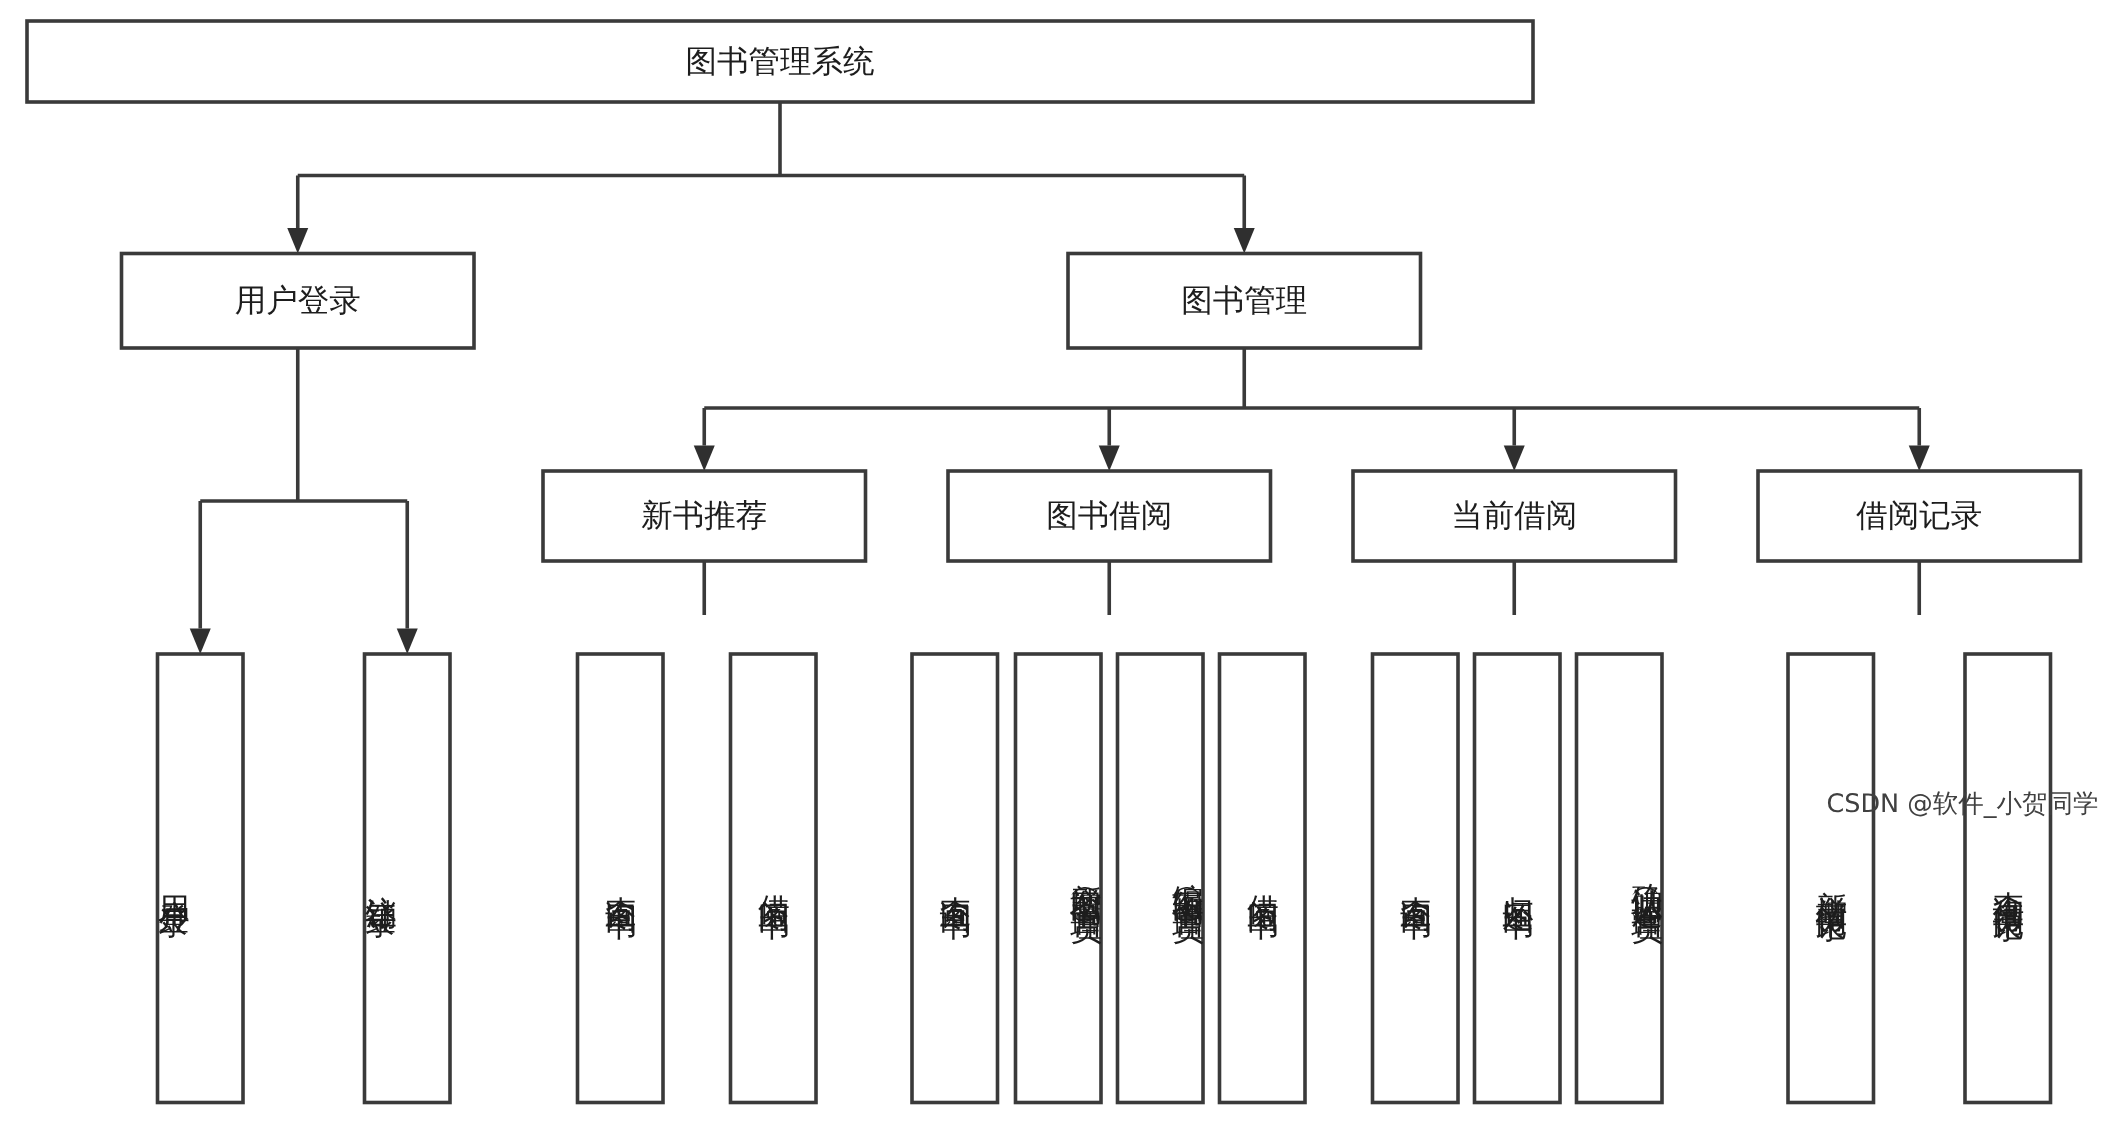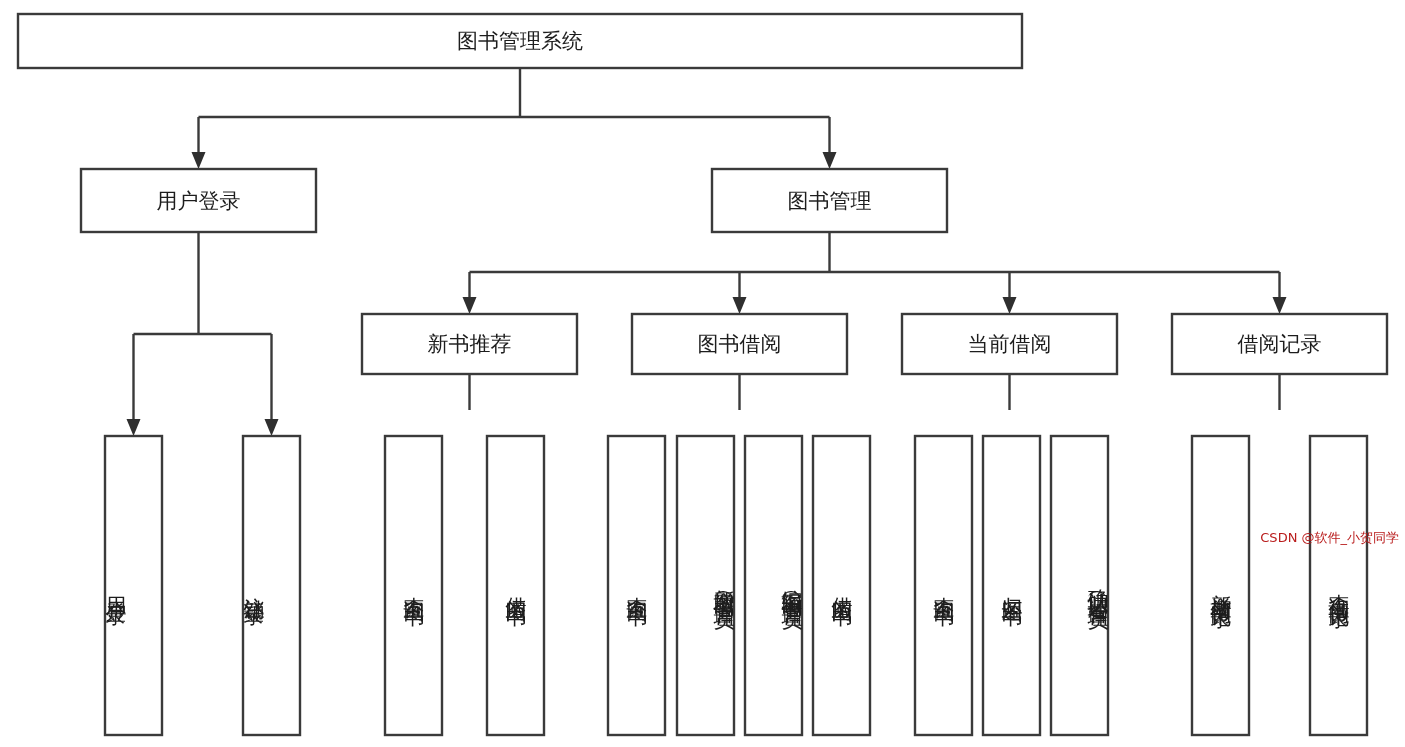--- a/index.html
+++ b/index.html
@@ -60,22 +60,22 @@
     letter-spacing: 3px;
     white-space: nowrap;
     text-align: center;
     pointer-events: none;
   }
   .watermark {
     position: absolute;
     right: 6px;
     bottom: 3px;
     font-family: "DejaVu Sans", "Liberation Sans", sans-serif;
-    font-size: 13px;
-    color: #b91c1c;
+    font-size: 17px;
+    color: #404040;
     white-space: nowrap;
   }
 </style>
 </head>
 <body>
 
 <div id="diagram-root">
 
   <svg class="diagram-canvas" viewBox="0 0 1405 747">
     <g id="connectors-layer">

